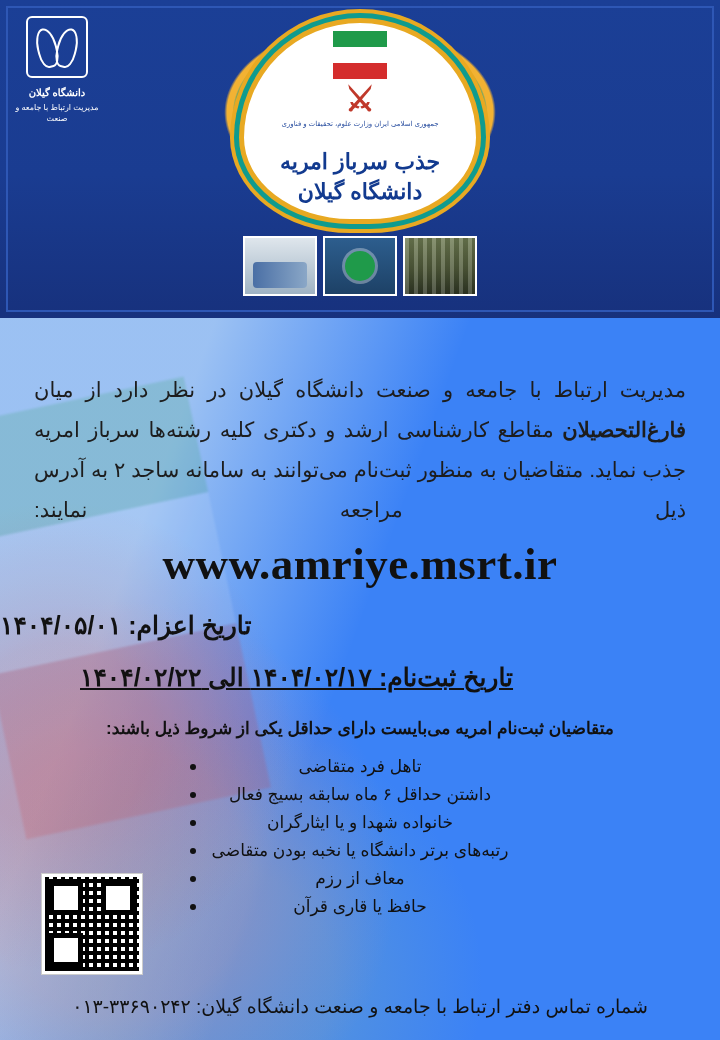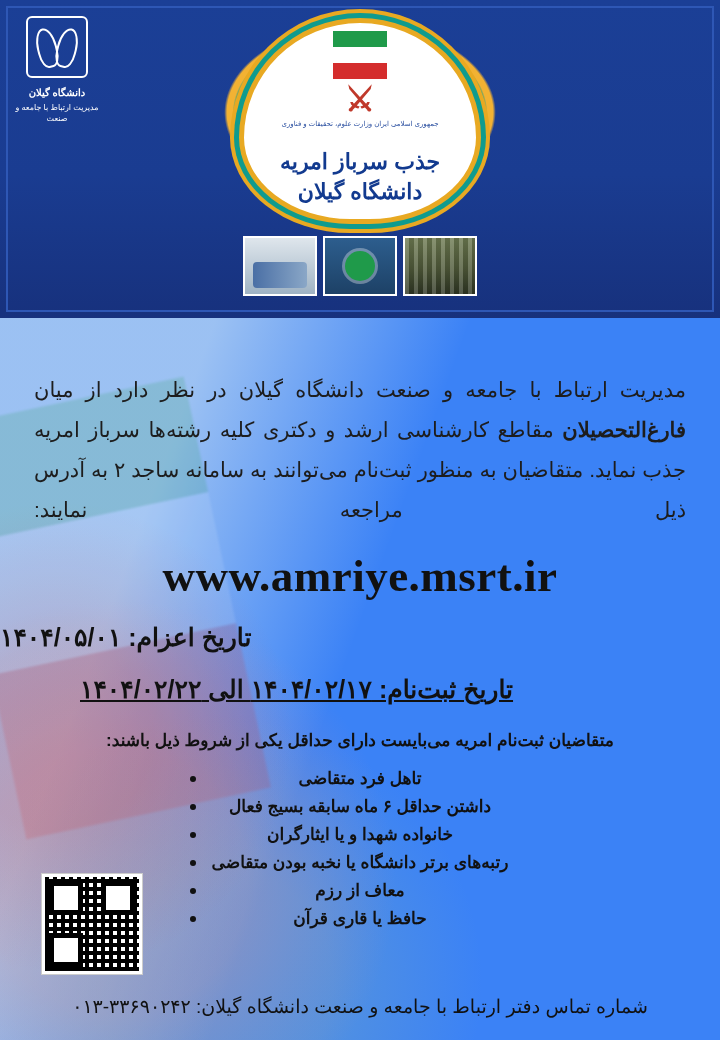--- a/index.html
+++ b/index.html
@@ -265,21 +265,21 @@
     font-size: 21px;
     line-height: 40px;
     color: #1d1d1d;
     text-align: justify;
     text-align-last: justify;
   }
   .intro b { font-weight: bold; }
 
   .url {
     position: relative;
-    margin-top: 20px;
+    margin-top: 8px;
     text-align: center;
     font-family: "Liberation Serif", serif;
     font-weight: bold;
     font-size: 45px;
     letter-spacing: .5px;
     color: #111111;
     direction: ltr;
   }
 
   .date-line {
@@ -305,21 +305,20 @@
     font-weight: bold;
     color: #111111;
   }
 
   .cond-list {
     position: relative;
     margin: 14px 0 6px 0;
     padding: 0;
     list-style: none;
     text-align: center;
-    font-weight: bold;
   }
   .cond-list li {
     font-size: 17px;
     line-height: 28px;
     color: #111111;
     position: relative;
     display: block;
   }
   .cond-list li .bullet {
     display: inline-block;

